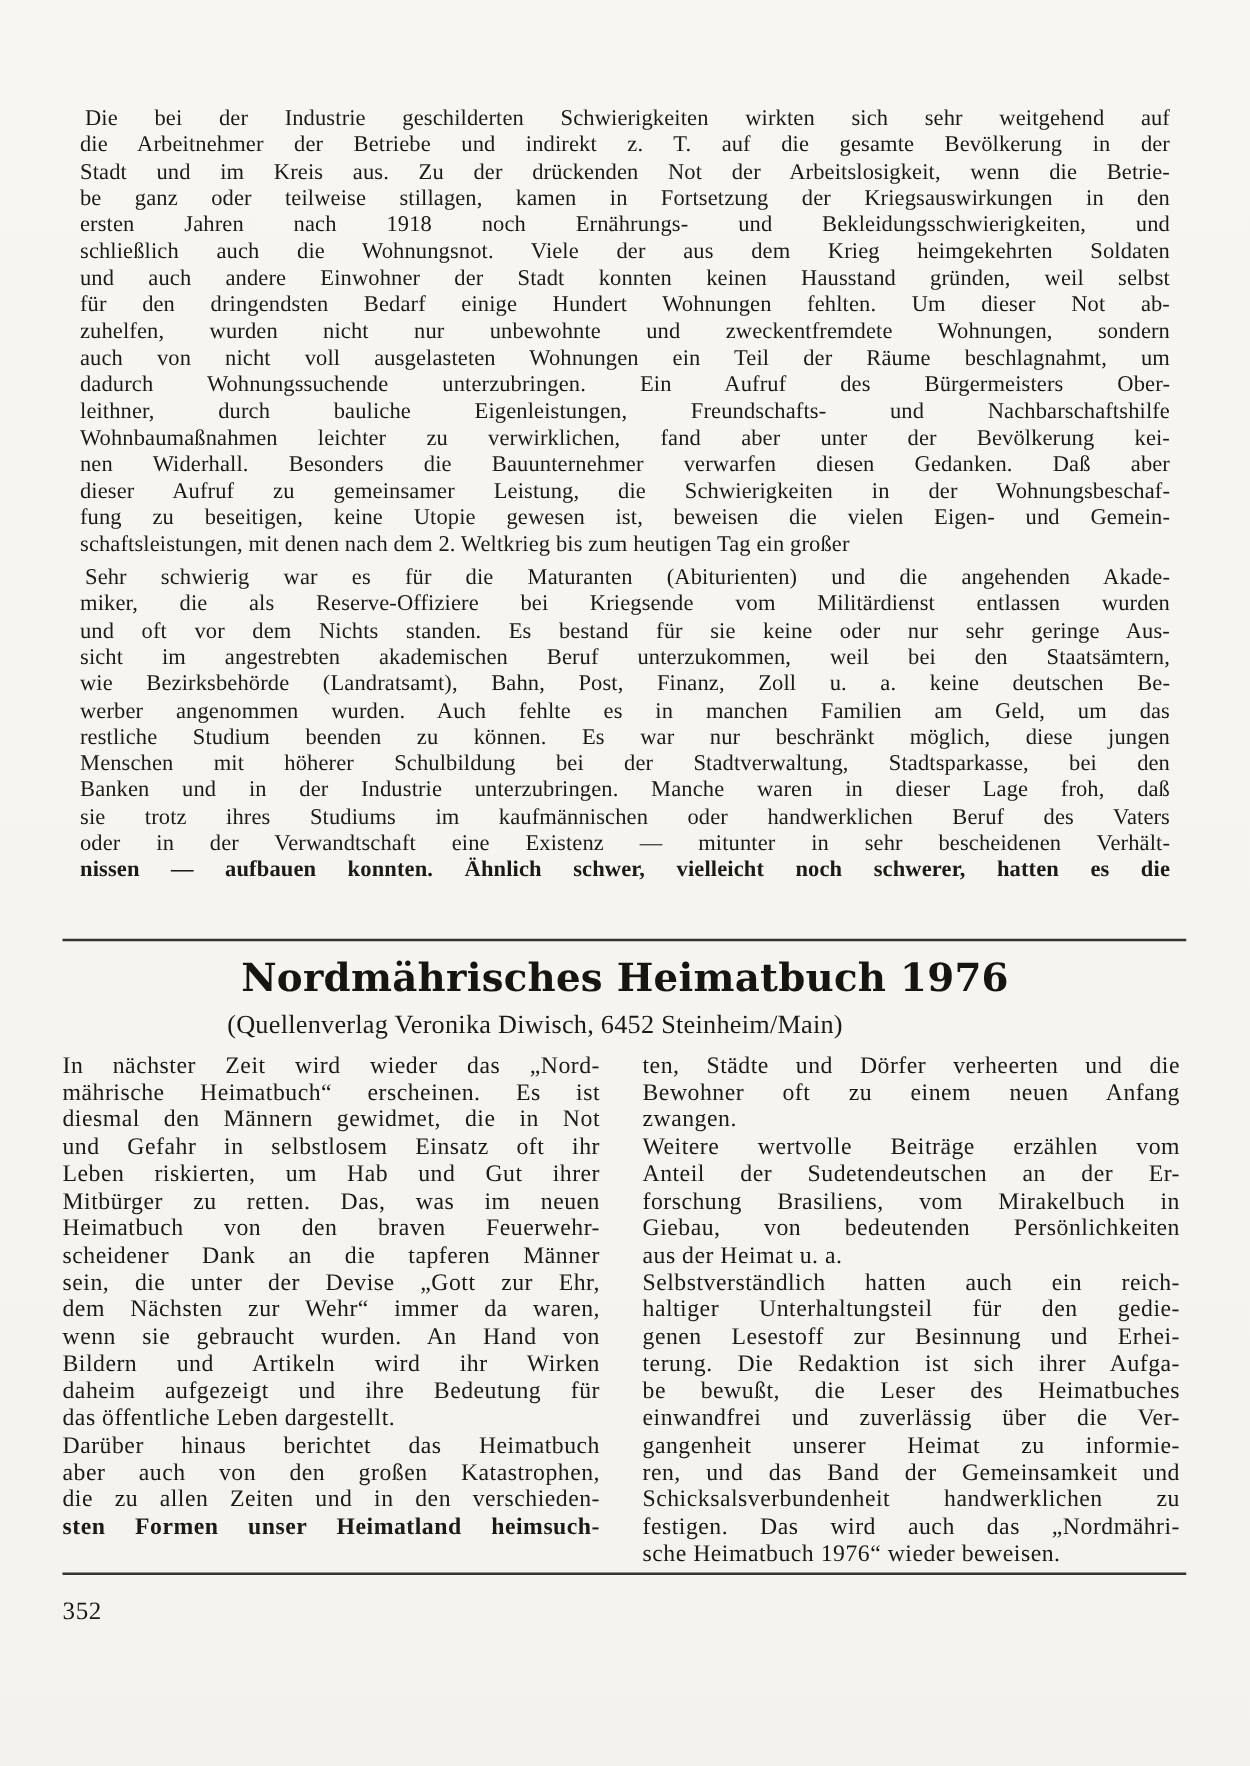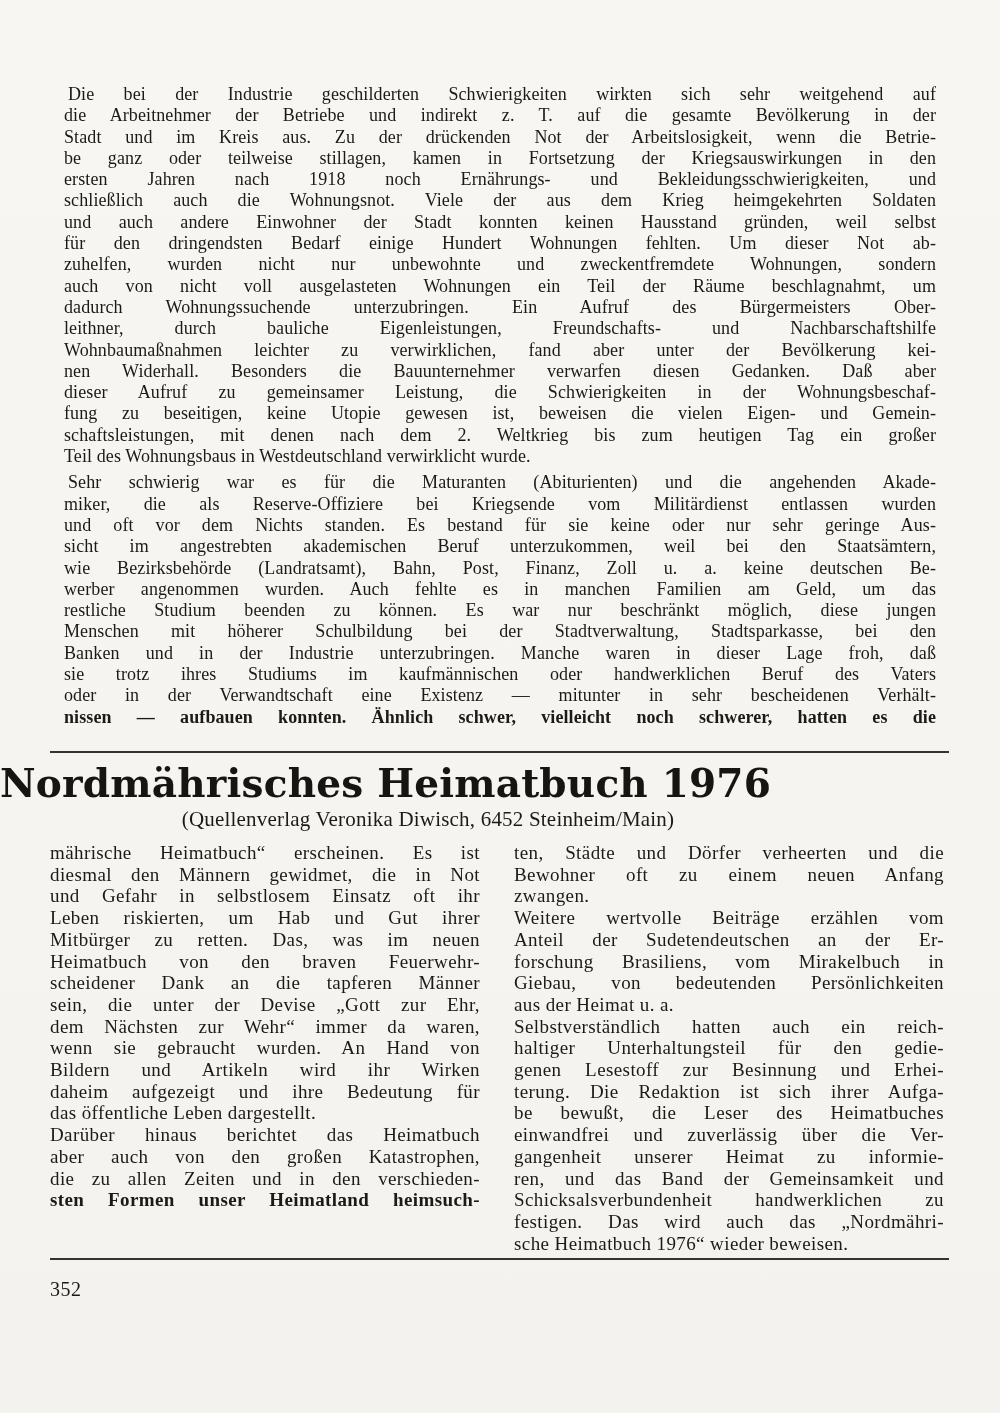--- a/index.html
+++ b/index.html
@@ -43,23 +43,24 @@
     border: none; margin: 0;
   }
   .rule-top { top: 751px; }
   .rule-bottom { top: 1258px; }
   
   .article-title {
     position: absolute;
     left: 0; top: 763px;
     width: 1000px;
     margin: 0;
+    text-align: center;
     font-family: "DejaVu Serif", serif;
     font-weight: 700;
-    font-size: 39px;
+    font-size: 31px;
     line-height: 40px;
     letter-spacing: 0.2px;
     color: #161511;
   }
   .article-subtitle {
     position: absolute;
     left: 0; top: 806px;
     width: 856px;
     text-align: center;
     font-size: 21px;
@@ -106,21 +107,20 @@
         <div class="line">für den dringendsten Bedarf einige Hundert Wohnungen fehlten. Um dieser Not ab-</div>
         <div class="line">zuhelfen, wurden nicht nur unbewohnte und zweckentfremdete Wohnungen, sondern</div>
         <div class="line">auch von nicht voll ausgelasteten Wohnungen ein Teil der Räume beschlagnahmt, um</div>
         <div class="line">dadurch Wohnungssuchende unterzubringen. Ein Aufruf des Bürgermeisters Ober-</div>
         <div class="line">leithner, durch bauliche Eigenleistungen, Freundschafts- und Nachbarschaftshilfe</div>
         <div class="line">Wohnbaumaßnahmen leichter zu verwirklichen, fand aber unter der Bevölkerung kei-</div>
         <div class="line">nen Widerhall. Besonders die Bauunternehmer verwarfen diesen Gedanken. Daß aber</div>
         <div class="line">dieser Aufruf zu gemeinsamer Leistung, die Schwierigkeiten in der Wohnungsbeschaf-</div>
         <div class="line">fung zu beseitigen, keine Utopie gewesen ist, beweisen die vielen Eigen- und Gemein-</div>
         <div class="line">schaftsleistungen, mit denen nach dem 2. Weltkrieg bis zum heutigen Tag ein großer</div>
-        <div class="line">Teil des Wohnungsbaus in Westdeutschland verwirklicht wurde.</div>
       </div>
     <div class="para continues">
         <div class="line">Sehr schwierig war es für die Maturanten (Abiturienten) und die angehenden Akade-</div>
         <div class="line">miker, die als Reserve-Offiziere bei Kriegsende vom Militärdienst entlassen wurden</div>
         <div class="line">und oft vor dem Nichts standen. Es bestand für sie keine oder nur sehr geringe Aus-</div>
         <div class="line">sicht im angestrebten akademischen Beruf unterzukommen, weil bei den Staatsämtern,</div>
         <div class="line">wie Bezirksbehörde (Landratsamt), Bahn, Post, Finanz, Zoll u. a. keine deutschen Be-</div>
         <div class="line">werber angenommen wurden. Auch fehlte es in manchen Familien am Geld, um das</div>
         <div class="line">restliche Studium beenden zu können. Es war nur beschränkt möglich, diese jungen</div>
         <div class="line">Menschen mit höherer Schulbildung bei der Stadtverwaltung, Stadtsparkasse, bei den</div>
@@ -133,20 +133,21 @@
 
   <div class="rule rule-top"></div>
 
   <h1 class="article-title">Nordmährisches Heimatbuch 1976</h1>
 
   <div class="article-subtitle">(Quellenverlag Veronika Diwisch, 6452 Steinheim/Main)</div>
 
   <section class="columns">
     <div class="col">
       <div class="para">
+          <div class="line">In nächster Zeit wird wieder das „Nord-</div>
           <div class="line">mährische Heimatbuch“ erscheinen. Es ist</div>
           <div class="line">diesmal den Männern gewidmet, die in Not</div>
           <div class="line">und Gefahr in selbstlosem Einsatz oft ihr</div>
           <div class="line">Leben riskierten, um Hab und Gut ihrer</div>
           <div class="line">Mitbürger zu retten. Das, was im neuen</div>
           <div class="line">Heimatbuch von den braven Feuerwehr-</div>
           <div class="line">scheidener Dank an die tapferen Männer</div>
           <div class="line">sein, die unter der Devise „Gott zur Ehr,</div>
           <div class="line">dem Nächsten zur Wehr“ immer da waren,</div>
           <div class="line">wenn sie gebraucht wurden. An Hand von</div>

